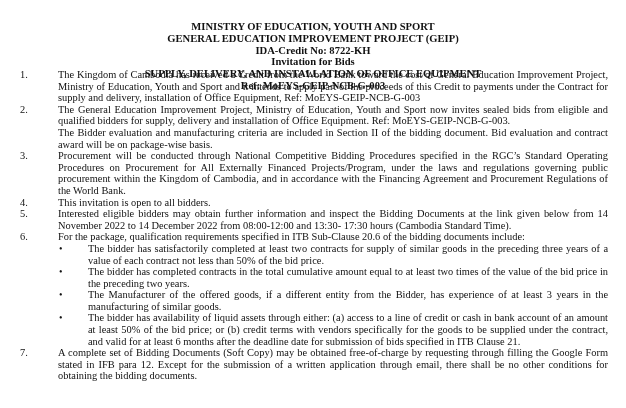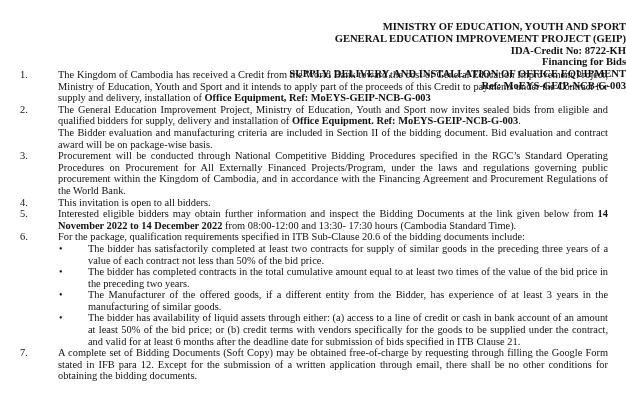--- a/index.html
+++ b/index.html
@@ -5,44 +5,44 @@
     html, body { margin: 0; padding: 0; background: #ffffff; }
     body {
       width: 626px; height: 408px; overflow: hidden; position: relative;
       font-family: "Liberation Serif", "DejaVu Serif", serif;
       color: #111111;
       font-size: 10.4px;
       line-height: 11.6px;
     }
     .header {
       position: absolute; left: 0; top: 21px; width: 626px;
-      text-align: right; font-weight: bold;
+      text-align: center; font-weight: bold;
       font-size: 10.6px; line-height: 11.8px;
     }
     .header .line { display: block; }
     .header .ref-label { font-weight: bold; }
     .body {
       position: absolute; left: 20px; top: 69px; width: 588px;
     }
     .item { position: relative; padding-left: 38px; text-align: justify; }
     .item .num { position: absolute; left: 0; top: 0; width: 30px; }
     .para { display: block; text-align: justify; }
     .bullets { margin: 0; padding: 0; list-style: none; }
     .bullet { position: relative; padding-left: 30px; text-align: justify; }
     .bullet .dot { position: absolute; left: 1px; top: 0; font-size: 10px; }
-    b { font-weight: bold; }
+    b { font-weight: normal; }
   </style>
 </head>
 <body>
 
 <div class="header">
   <span class="line">MINISTRY OF EDUCATION, YOUTH AND SPORT</span>
   <span class="line">GENERAL EDUCATION IMPROVEMENT PROJECT (GEIP)</span>
   <span class="line">IDA-Credit No: 8722-KH</span>
-  <span class="line">Financing for Bids</span>
+  <span class="line">Invitation for Bids</span>
   <span class="line">SUPPLY, DELIVERY, AND INSTALLATION OF OFFICE EQUIPMENT</span>
   <span class="line"><span class="ref-label">Ref: </span><span>MoEYS-GEIP-NCB-G-003</span></span>
 </div>
 
 <div class="body">
 
   <div class="item">
     <span class="num">1.</span>
     <span class="para"><span>The Kingdom of Cambodia has received a Credit from the World Bank toward the cost of General Education Improvement Project, Ministry of Education, Youth and Sport and it intends to apply part of the proceeds of this Credit to payments under the Contract for supply and delivery, installation of </span><b>Office Equipment, Ref: MoEYS-GEIP-NCB-G-003</b></span>
   </div>

